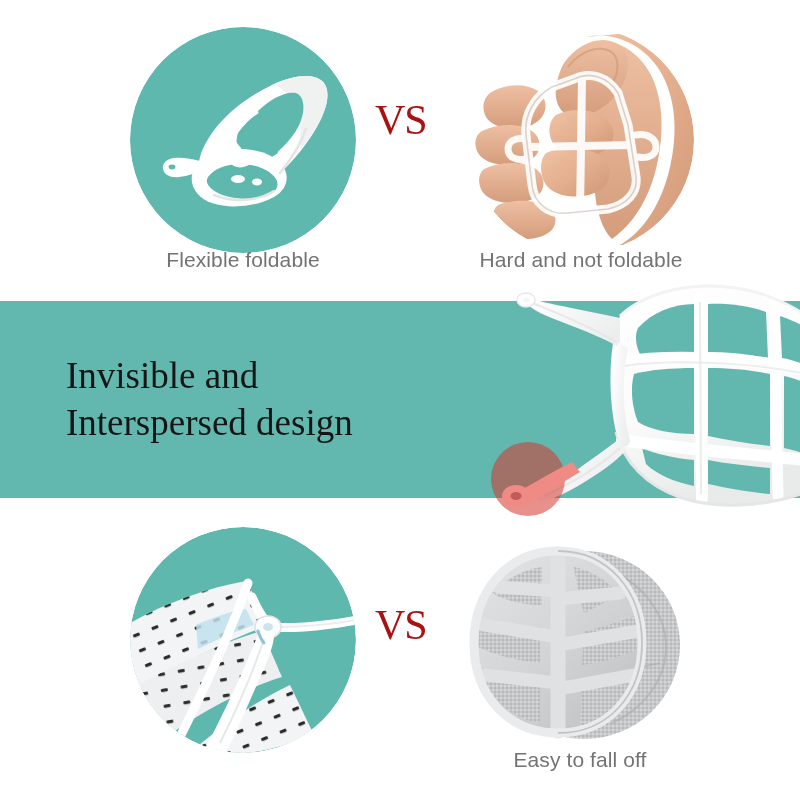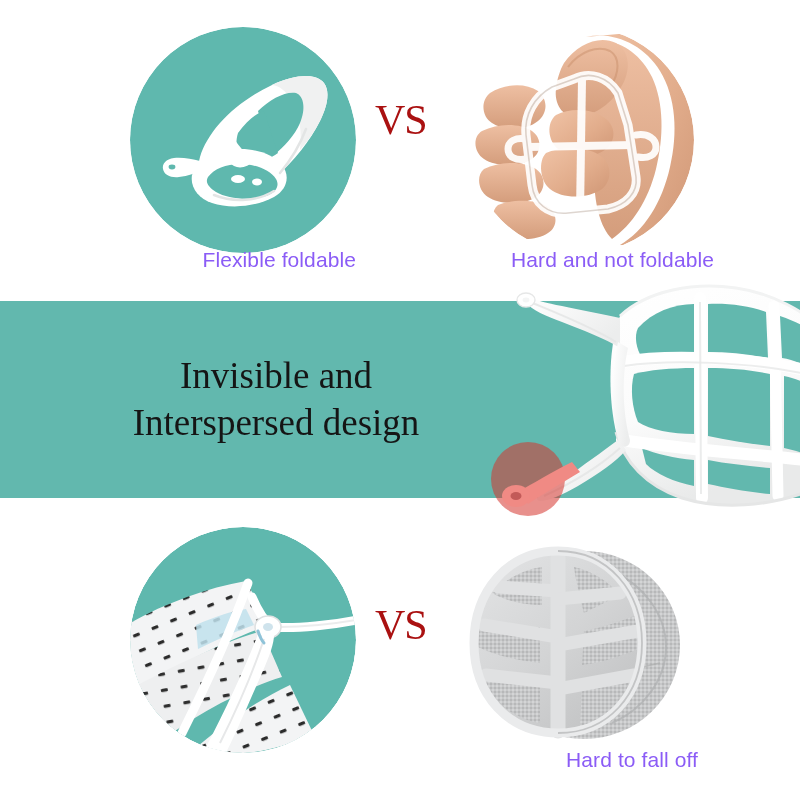--- a/index.html
+++ b/index.html
@@ -23,23 +23,23 @@
   .abs { position: absolute; }
 
   
   .circle-photo {
     position: absolute;
     border-radius: 50%;
     overflow: hidden;
   }
   .circle-caption {
     position: absolute;
-    text-align: right;
+    text-align: center;
     font-size: 21px;
-    color: #8b5cf6;
+    color: #737373;
     font-family: "Liberation Sans", sans-serif;
     letter-spacing: 0.1px;
     white-space: nowrap;
   }
 
   
   .vs-badge {
     position: absolute;
     font-family: "Liberation Serif", serif;
     font-weight: normal;
@@ -178,21 +178,21 @@
                    L100 186 C80 188 66 176 64 158 L58 108 C56 88 66 70 84 60 Z" fill="none" stroke="#dcd3cd" stroke-width="1.6" stroke-linejoin="round"></path>
         </g>
       </g>
     </svg>
   </div>
 
   <div class="circle-caption" style="left:448px; top:248px; width:266px;">Hard and not foldable</div>
 
   <div class="banner" style="top:301px; height:197px;"></div>
 
-  <div class="banner-heading" style="left:66px; top:352px; width:420px;text-align:center;">Invisible and
+  <div class="banner-heading" style="left:66px; top:352px; width:420px;">Invisible and
 Interspersed design</div>
 
   <div class="bracket-wrap" style="left:470px; top:262px; width:336px; height:262px;">
     <svg viewBox="0 0 336 262" width="336" height="262">
       <defs>
         <linearGradient id="whiteBody" x1="0" y1="0" x2="0.3" y2="1">
           <stop offset="0%" stop-color="#ffffff"></stop>
           <stop offset="60%" stop-color="#fbfbfb"></stop>
           <stop offset="100%" stop-color="#e9eaea"></stop>
         </linearGradient>
@@ -366,15 +366,15 @@
       <path d="M96 118 L176 104" fill="none" stroke="#e0e1e2" stroke-width="13" stroke-linecap="round"></path>
       <path d="M96 156 L24 148" fill="none" stroke="#e0e1e2" stroke-width="13" stroke-linecap="round"></path>
       <path d="M96 162 L172 148" fill="none" stroke="#e0e1e2" stroke-width="13" stroke-linecap="round"></path>
 
       <path d="M96 24 C146 24 180 64 180 116 C180 168 146 206 96 206
                C46 206 12 168 12 116 C12 64 46 24 96 24 Z" fill="none" stroke="#eaebec" stroke-width="9"></path>
       <path d="M96 24 C146 24 180 64 180 116 C180 168 146 206 96 206" fill="none" stroke="#b9babb" stroke-width="1.8" opacity="0.8"></path>
     </svg>
   </div>
 
-  <div class="circle-caption" style="left:462px; top:748px; width:236px;">Hard to fall off</div>
+  <div class="circle-caption" style="left:462px; top:748px; width:236px;">Easy to fall off</div>
 
 </div>
 
 </body></html>

